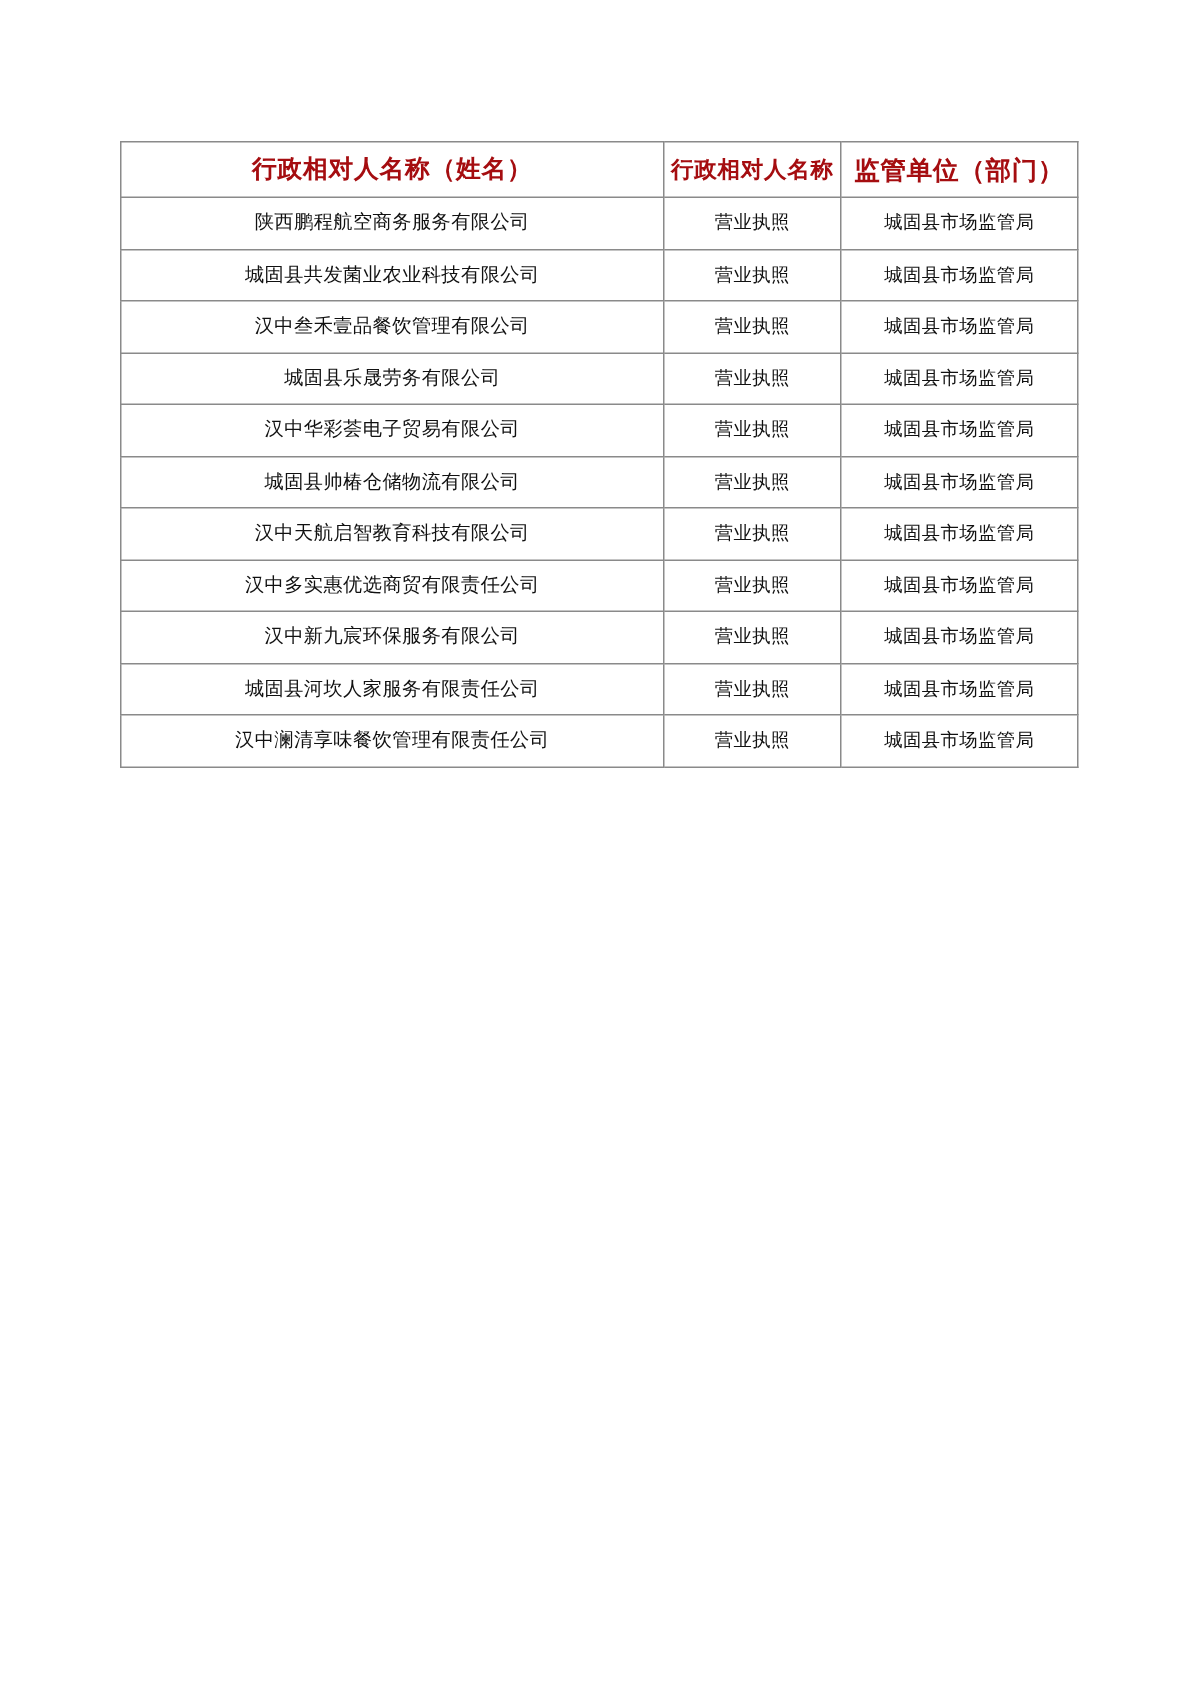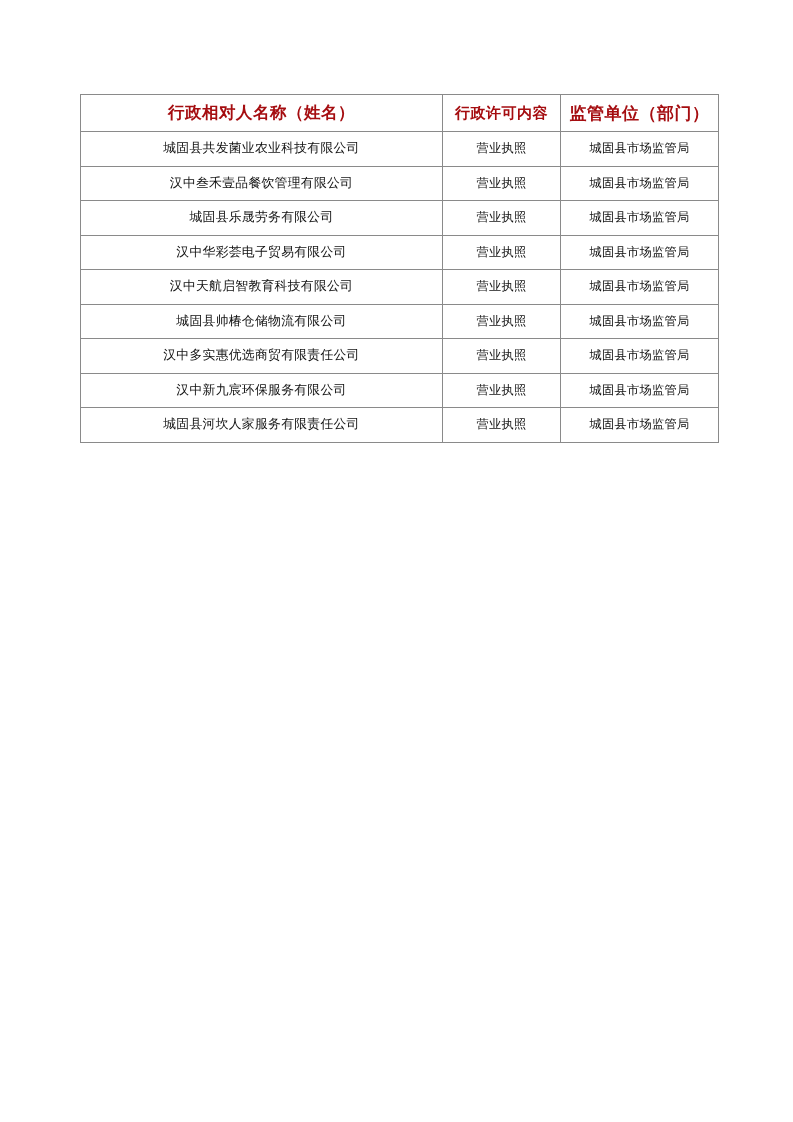--- a/index.html
+++ b/index.html
@@ -80,25 +80,30 @@
   <div class="table-wrap">
     <table class="doc-table">
       <colgroup>
         <col class="c1">
         <col class="c2">
         <col class="c3">
       </colgroup>
       <thead>
         <tr>
           <th class="h1">行政相对人名称（姓名）</th>
-          <th class="h2">行政许可内容</th>
+          <th class="h2">行政相对人名称</th>
           <th class="h3">监管单位（部门）</th>
         </tr>
       </thead>
       <tbody>
+        <tr>
+          <td class="name">陕西鹏程航空商务服务有限公司</td>
+          <td class="permit">营业执照</td>
+          <td class="dept">城固县市场监管局</td>
+        </tr>
         <tr>
           <td class="name">城固县共发菌业农业科技有限公司</td>
           <td class="permit">营业执照</td>
           <td class="dept">城固县市场监管局</td>
         </tr>
         <tr>
           <td class="name">汉中叁禾壹品餐饮管理有限公司</td>
           <td class="permit">营业执照</td>
           <td class="dept">城固县市场监管局</td>
         </tr>
@@ -106,40 +111,45 @@
           <td class="name">城固县乐晟劳务有限公司</td>
           <td class="permit">营业执照</td>
           <td class="dept">城固县市场监管局</td>
         </tr>
         <tr>
           <td class="name">汉中华彩荟电子贸易有限公司</td>
           <td class="permit">营业执照</td>
           <td class="dept">城固县市场监管局</td>
         </tr>
         <tr>
-          <td class="name">汉中天航启智教育科技有限公司</td>
+          <td class="name">城固县帅椿仓储物流有限公司</td>
           <td class="permit">营业执照</td>
           <td class="dept">城固县市场监管局</td>
         </tr>
         <tr>
-          <td class="name">城固县帅椿仓储物流有限公司</td>
+          <td class="name">汉中天航启智教育科技有限公司</td>
           <td class="permit">营业执照</td>
           <td class="dept">城固县市场监管局</td>
         </tr>
         <tr>
           <td class="name">汉中多实惠优选商贸有限责任公司</td>
           <td class="permit">营业执照</td>
           <td class="dept">城固县市场监管局</td>
         </tr>
         <tr>
           <td class="name">汉中新九宸环保服务有限公司</td>
           <td class="permit">营业执照</td>
           <td class="dept">城固县市场监管局</td>
         </tr>
         <tr>
           <td class="name">城固县河坎人家服务有限责任公司</td>
           <td class="permit">营业执照</td>
           <td class="dept">城固县市场监管局</td>
         </tr>
+        <tr>
+          <td class="name">汉中澜清享味餐饮管理有限责任公司</td>
+          <td class="permit">营业执照</td>
+          <td class="dept">城固县市场监管局</td>
+        </tr>
       </tbody>
     </table>
   </div>
 </div>
 
 </body></html>

